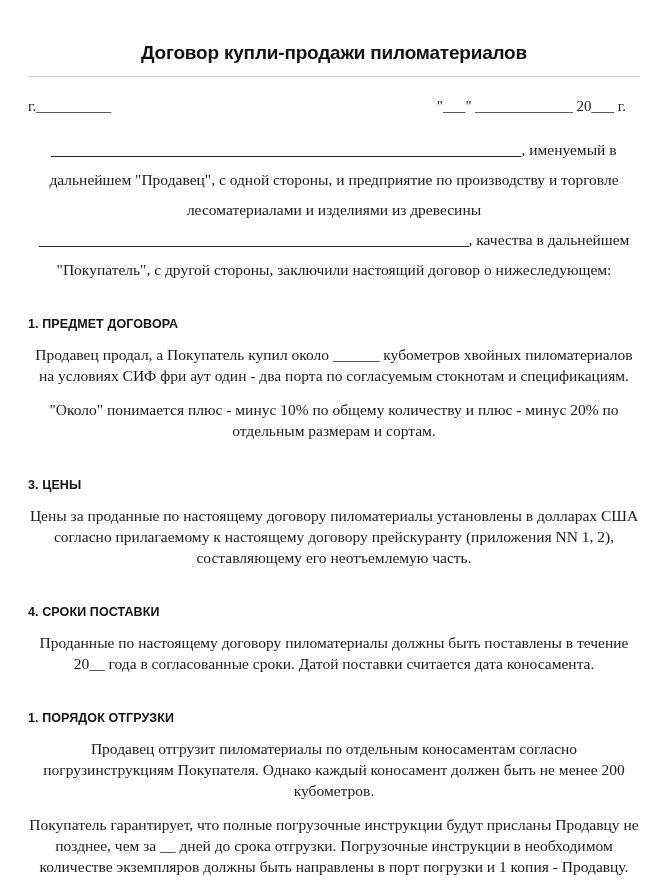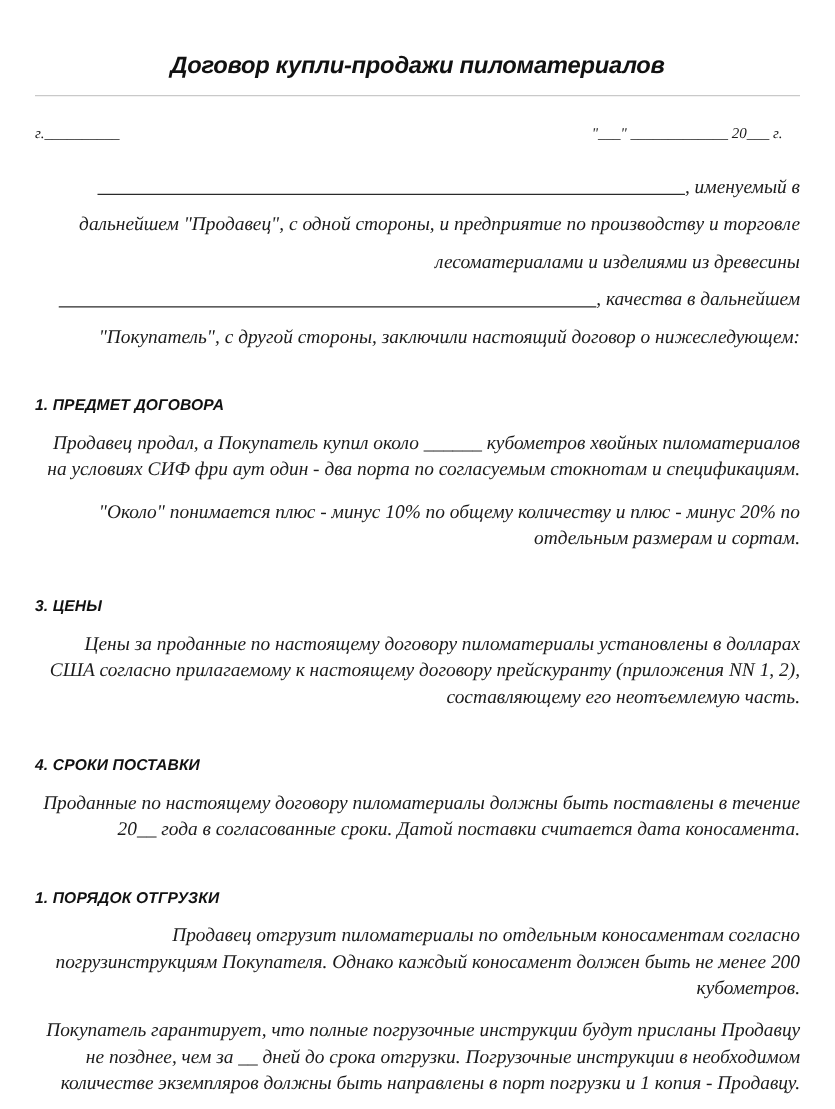--- a/index.html
+++ b/index.html
@@ -13,57 +13,56 @@
     overflow: hidden;
     font-family: "Liberation Serif", serif;
     color: #1a1a1a;
   }
   .page {
     position: relative;
     width: 668px;
     height: 887px;
     box-sizing: border-box;
     padding: 40px 28px 0 28px;
-    font-style: italic;
   }
   .doc-title {
     text-align: center;
     font-family: "Liberation Sans", sans-serif;
     font-weight: bold;
     font-size: 19px;
     line-height: 26px;
     color: #111111;
     margin: 0 0 10px 0;
     letter-spacing: -0.2px;
   }
   .title-rule {
     border: 0;
     border-top: 1px solid #c9c9c9;
     margin: 0 0 18px 0;
   }
   .place-date-row {
     display: flex;
     justify-content: space-between;
     align-items: baseline;
-    font-size: 12px;
+    font-size: 15px;
     line-height: 22px;
     margin: 0 0 22px 0;
   }
   .place-date-row .left {
     white-space: nowrap;
   }
   .place-date-row .right {
     white-space: nowrap;
     padding-right: 14px;
   }
   p.body-text {
     font-size: 15.5px;
     line-height: 21px;
     margin: 0 0 13px 0;
-    text-align: right;
+    text-align: center;
   }
   p.body-text.tight {
     margin-bottom: 9px;
   }
   .fill-line-long {
     display: inline-block;
     width: 470px;
     border-bottom: 1px solid #2a2a2a;
     height: 14px;
     vertical-align: -2px;

